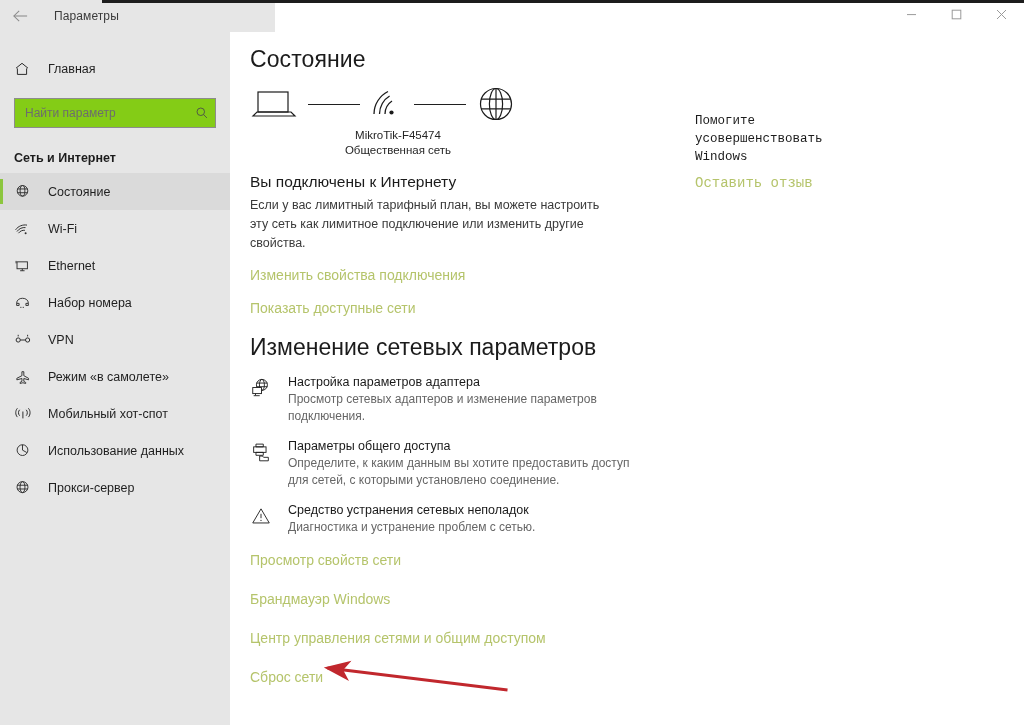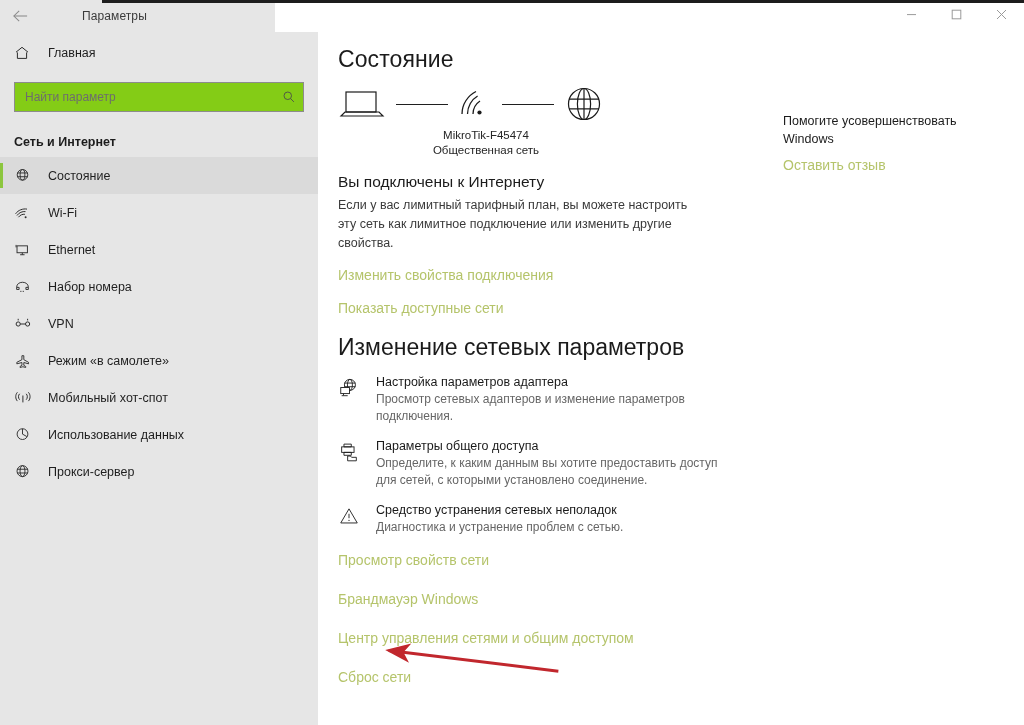--- a/index.html
+++ b/index.html
@@ -24,21 +24,20 @@
     width: 1024px; height: 32px;
     display: flex; align-items: center;
     z-index: 20;
     pointer-events: none;
   }
   .titlebar-left {
     width: 275px; height: 32px;
     background: #e6e6e6;
     display: flex; align-items: center;
     pointer-events: auto;
-    gap: 28px;
   }
   .titlebar-right {
     flex: 1; height: 32px;
     background: #ffffff;
     display: flex; align-items: flex-start; justify-content: flex-end;
     pointer-events: auto;
   }
   .back-arrow {
     width: 40px; height: 32px;
     display: flex; align-items: center; justify-content: center;
@@ -64,23 +63,23 @@
   
   .top-strip {
     position: absolute; top: 0; left: 102px;
     width: 922px; height: 3px;
     background: #1d1d1d;
     z-index: 30;
   }
 
   
   .sidebar {
-    width: 318px; height: 725px;
+    width: 230px; height: 725px;
     background: #e6e6e6;
-    padding-top: 24px;
+    padding-top: 40px;
     flex-shrink: 0;
     position: relative;
   }
   .nav-home {
     display: flex; align-items: center;
     height: 34px;
     padding-left: 14px;
     margin-top: 12px;
     cursor: pointer;
   }
@@ -165,20 +164,21 @@
   }
   .main-col {
     width: 430px;
     padding-left: 20px;
     padding-top: 14px;
   }
   .side-col {
     flex: 1;
     padding-top: 80px;
     padding-left: 35px;
+    font-family: Liberation Mono, monospace;
   }
 
   h1.page-title {
     font-size: 23px;
     font-weight: normal;
     color: #1b1b1b;
     margin: 0 0 8px 0;
     letter-spacing: .1px;
   }
 

